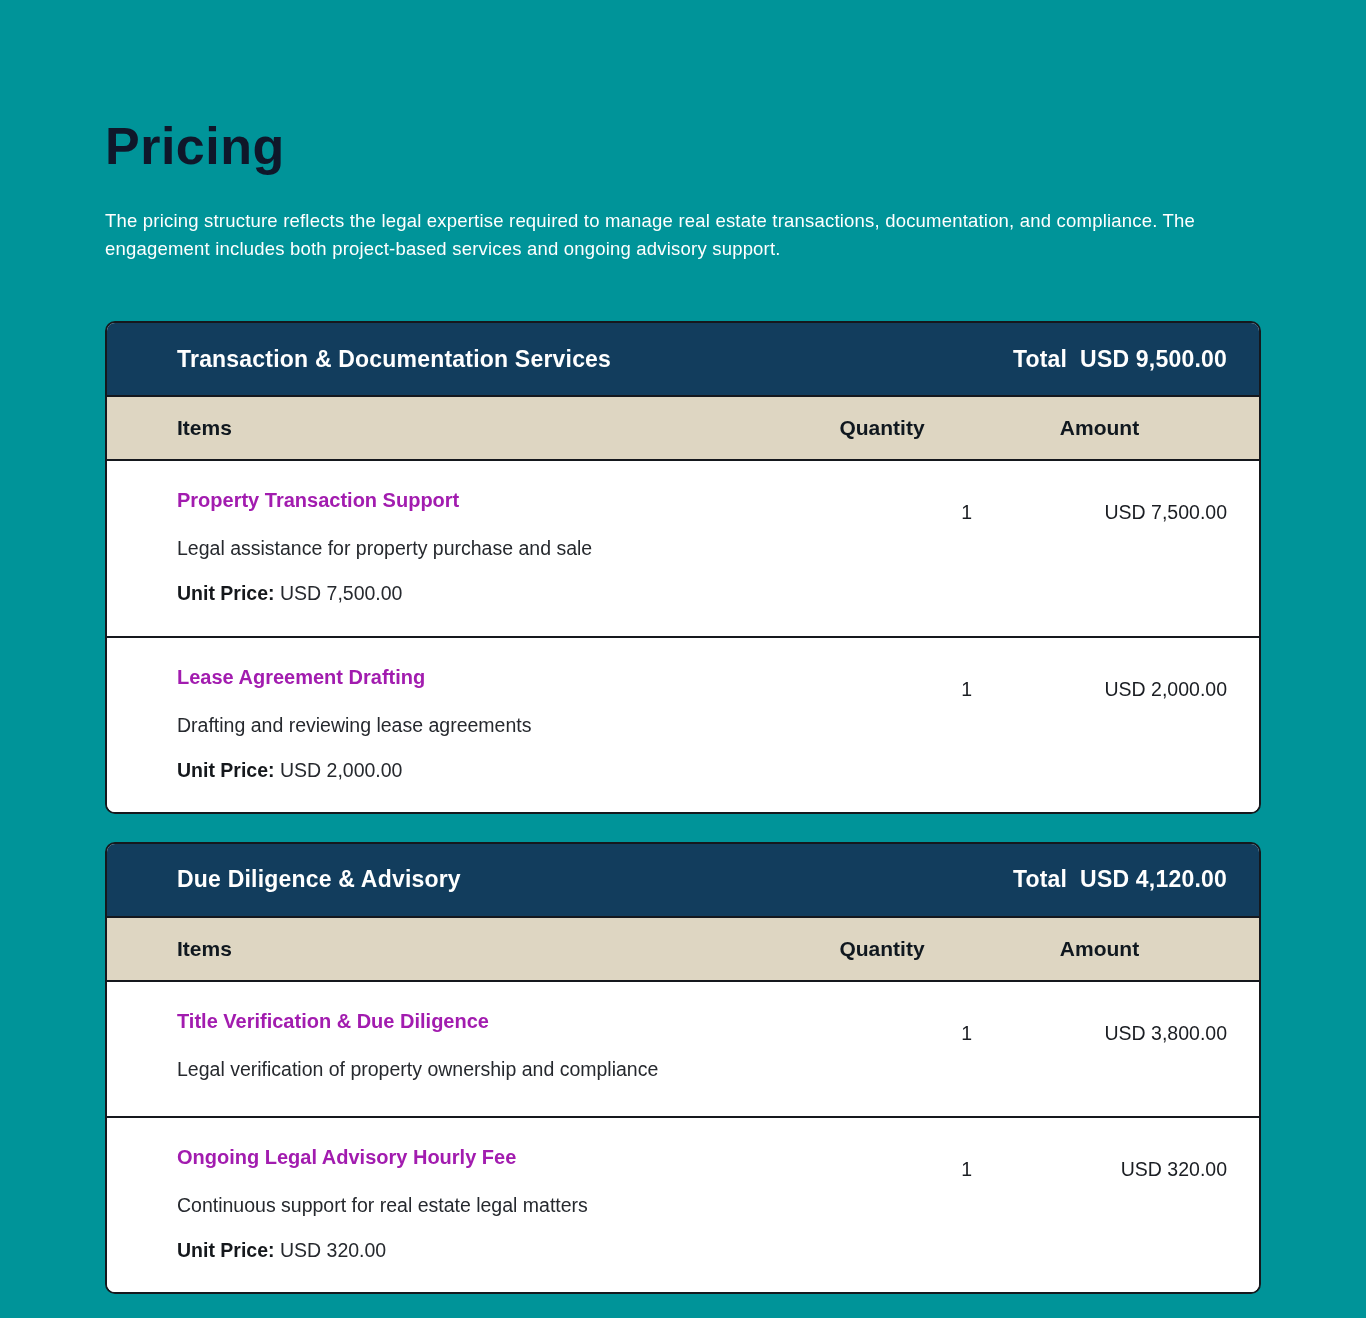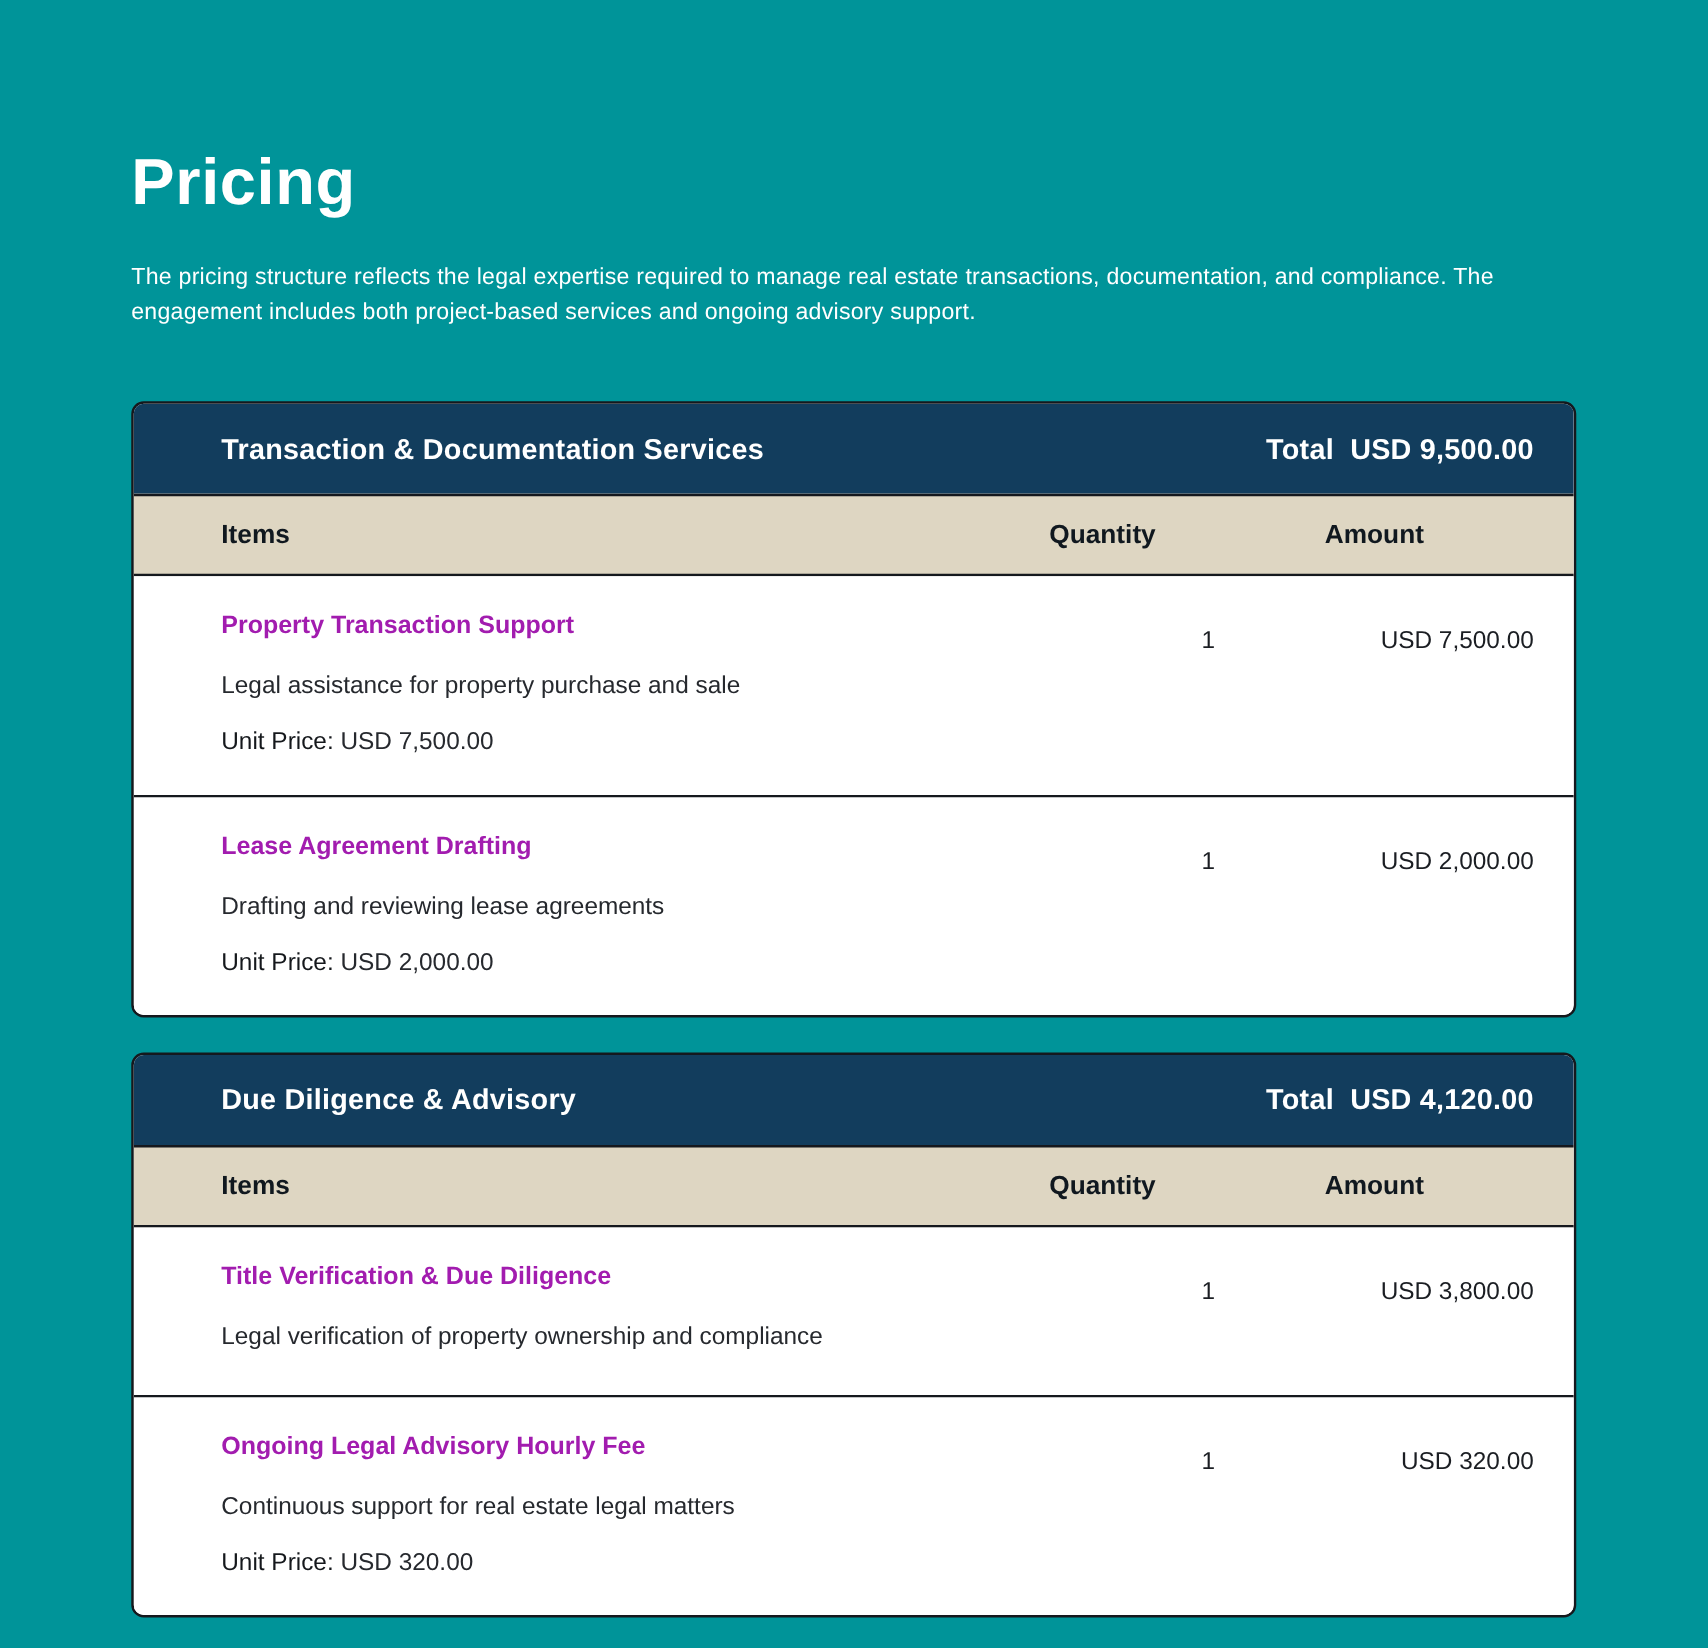--- a/index.html
+++ b/index.html
@@ -14,21 +14,21 @@
     width: 1366px;
     height: 1318px;
     padding: 0 105px;
     overflow: hidden;
   }
   .page-title {
     margin-top: 118px;
     font-size: 52px;
     font-weight: bold;
     letter-spacing: 0.5px;
-    color: #ffffff;
+    color: #0f172a;
     line-height: 1.1;
   }
   .page-desc {
     margin-top: 32px;
     max-width: 1140px;
     font-size: 18.5px;
     line-height: 28px;
     color: #ffffff;
     letter-spacing: 0.2px;
   }
@@ -87,21 +87,21 @@
     line-height: 34px;
     color: #26292E;
     max-width: 545px;
   }
   .item-unit {
     margin-top: 16px;
     font-size: 19.5px;
     color: #26292E;
     line-height: 1.25;
   }
-  .item-unit .unit-label { font-weight: normal; color: #15181C; }
+  .item-unit .unit-label { font-weight: bold; color: #15181C; }
   .cell.qty, .cell.amt {
     text-align: right;
     padding-top: 13px;
     font-size: 19.5px;
     color: #1B1E23;
   }
 </style>
 </head>
 <body>
 

